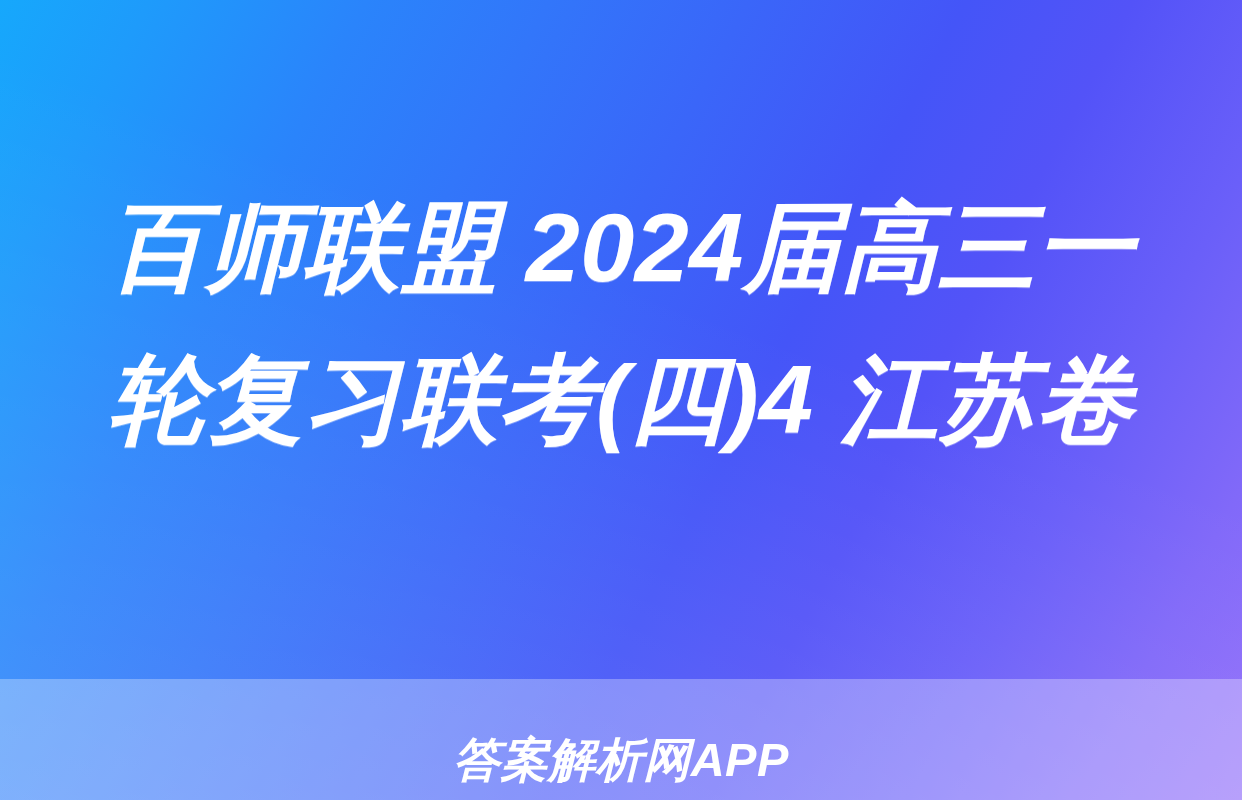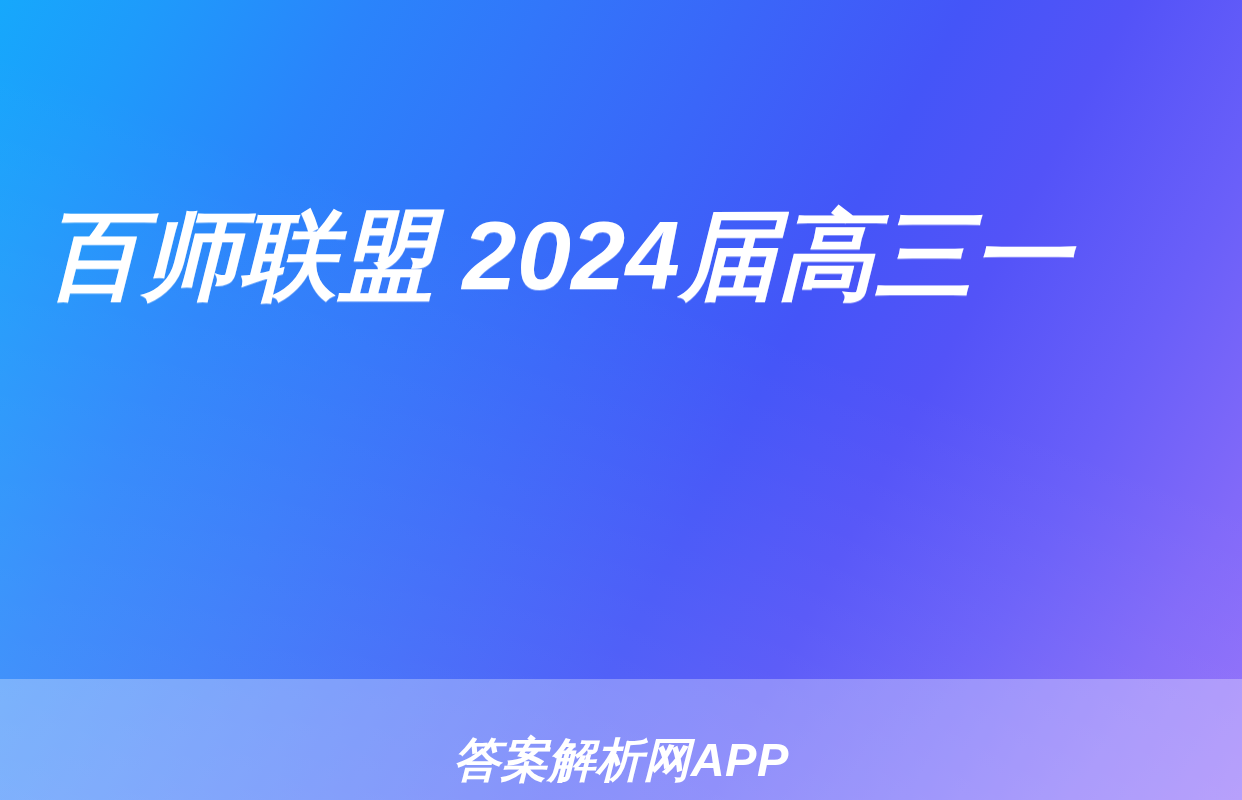--- a/index.html
+++ b/index.html
@@ -41,22 +41,22 @@
         rgba(255,255,255,0.00) 40%,
         rgba(255,255,255,0.07) 72%,
         rgba(255,255,255,0.13) 100%);
     pointer-events: none;
   }
 
   .title-block {
     position: absolute;
     left: 0;
     right: 0;
-    top: 180px;
-    text-align: left;
+    top: 172px;
+    text-align: center;
     padding: 0 45px;
     box-sizing: border-box;
     z-index: 2;
   }
 
   .title-line {
     display: block;
     color: #ffffff;
     font-size: 97px;
     line-height: 152px;
@@ -91,19 +91,20 @@
     margin-top: 4px;
   }
 </style>
 </head>
 <body>
 
 <div class="poster">
 
   <div class="title-block">
     <span class="title-line">百师联盟 2024届高三一</span>
+    <span class="title-line">轮复习联考(四)4 江苏卷</span>
   </div>
 
   <div class="footer-band">
     <span class="footer-text">答案解析网APP</span>
   </div>
 
 </div>
 
 </body></html>

